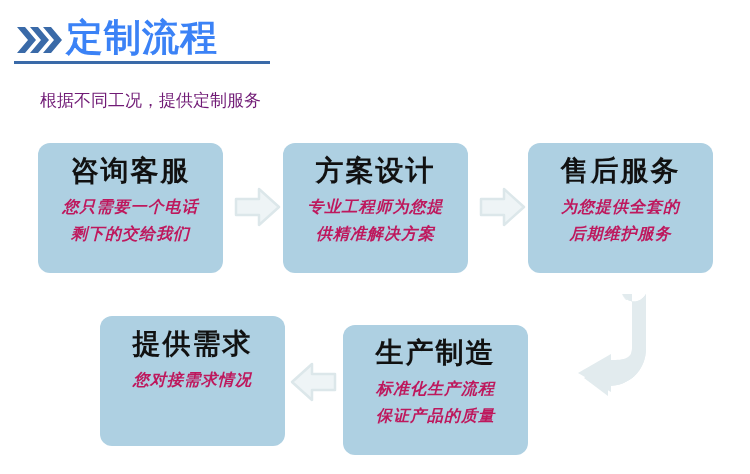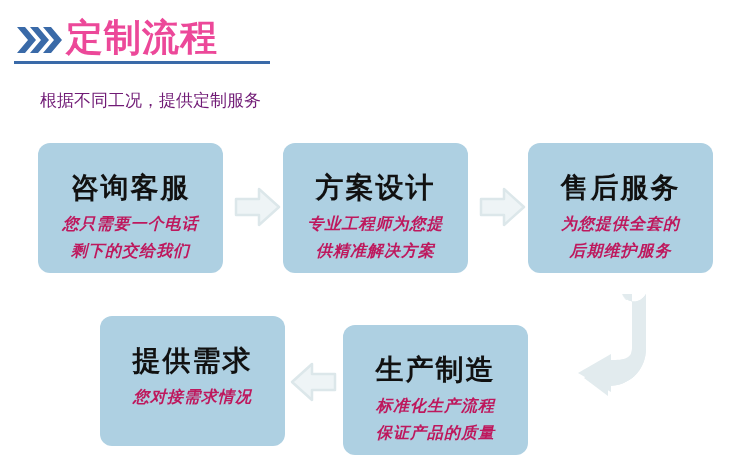--- a/index.html
+++ b/index.html
@@ -37,21 +37,21 @@
     height: 30px;
     display: block;
   }
   .page-title {
     position: absolute;
     left: 52px;
     top: 2px;
     font-size: 37px;
     line-height: 44px;
     font-weight: 700;
-    color: #ec4899;
+    color: #3b82f6;
     letter-spacing: 1px;
     white-space: nowrap;
     font-family: "DejaVu Sans", "Liberation Sans", sans-serif;
   }
   .title-rule {
     position: absolute;
     left: 0px;
     top: 47px;
     width: 256px;
     height: 3px;
@@ -73,21 +73,21 @@
     position: absolute;
     width: 185px;
     height: 130px;
     background: #aed0e2;
     border-radius: 12px;
     box-sizing: border-box;
     display: flex;
     flex-direction: column;
     align-items: center;
     justify-content: flex-start;
-    padding-top: 26px;
+    padding-top: 9px;
   }
   .card-title {
     font-size: 28px;
     line-height: 38px;
     font-weight: 700;
     color: #111111;
     letter-spacing: 2px;
     white-space: nowrap;
     font-family: "DejaVu Sans", "Liberation Sans", sans-serif;
   }

